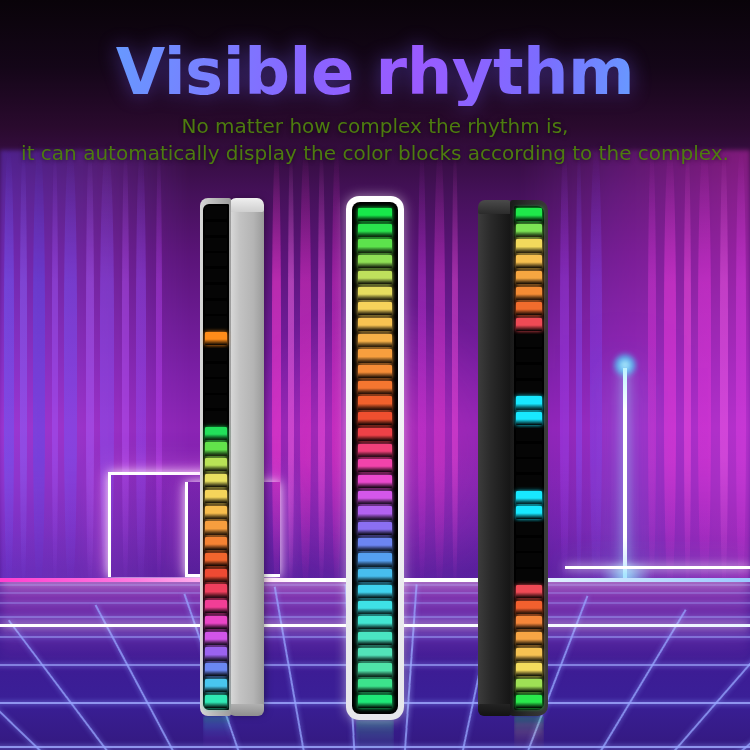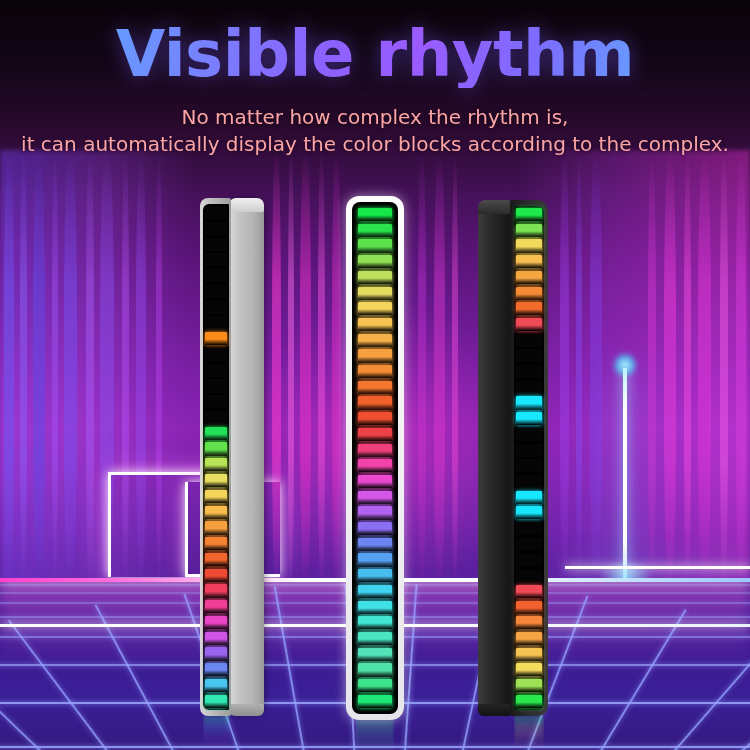--- a/index.html
+++ b/index.html
@@ -99,29 +99,29 @@
   }
   
   .center-glow{
     position:absolute;left:230px;top:300px;width:300px;height:300px;
     background:radial-gradient(ellipse at 50% 50%, rgba(255,60,200,.35) 0%, rgba(255,60,200,0) 70%);
     filter:blur(8px);
   }
   
   .headings{position:absolute;left:0;right:0;top:0;text-align:center;z-index:30;}
   .title{
-    margin:0;padding-top:21px;
+    margin:0;padding-top:39px;
     font-size:64px;font-weight:700;letter-spacing:-0.5px;line-height:1.05;
     background:linear-gradient(100deg,#53b9ff 0%,#6f8dff 22%,#8a63ff 42%,#9a5bff 56%,#7b6dff 72%,#62a6ff 88%,#6bd0ff 100%);
     -webkit-background-clip:text;background-clip:text;color:transparent;
     -webkit-text-fill-color:transparent;
     filter:drop-shadow(0 0 10px rgba(120,90,255,.45));
   }
   .subtitle{
-    margin:16px 0 0 0;color:#fca5a5;font-size:20px;font-weight:400;line-height:1.34;
+    margin:7px 0 0 0;color:#4d7c0f;font-size:20px;font-weight:400;line-height:1.34;
     text-shadow:0 1px 4px rgba(0,0,0,.55);
   }
   .subtitle .l2{display:block;}
   
   .bars{position:absolute;inset:0;z-index:20;}
   .bar{position:absolute;}
   .led-face{
     position:absolute;background:#000;
     display:flex;flex-direction:column;justify-content:space-between;
   }

